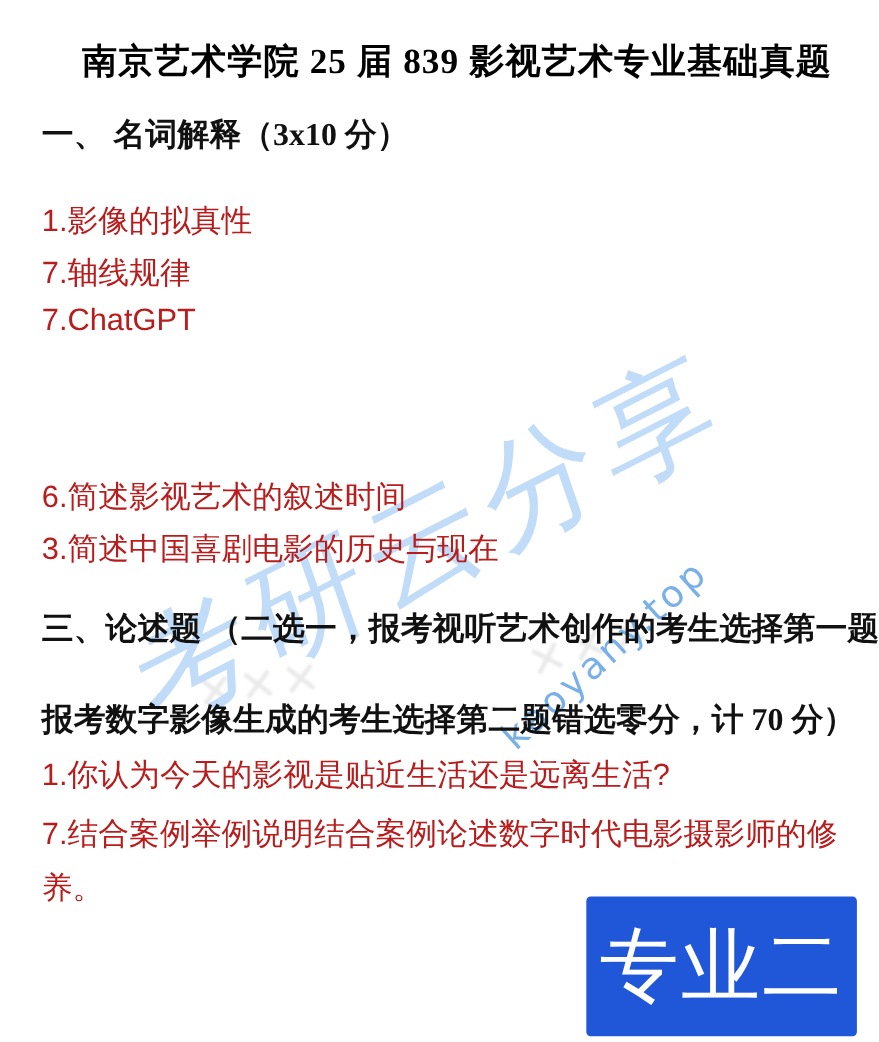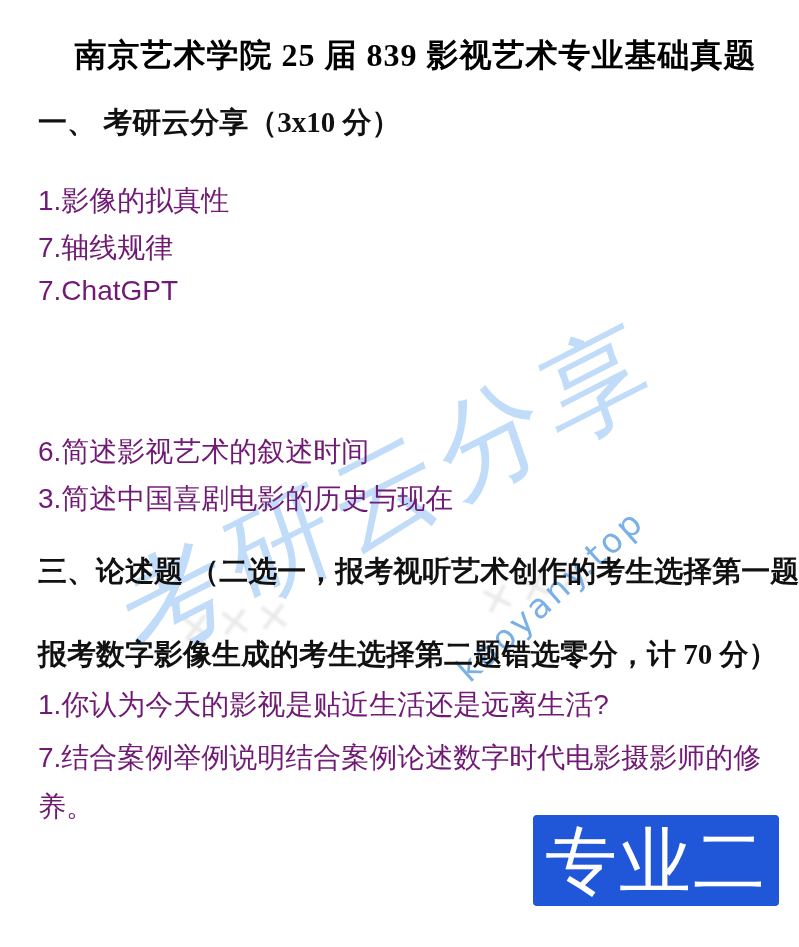--- a/index.html
+++ b/index.html
@@ -37,21 +37,21 @@
     font-size: 29px;
     color: #111111;
     margin: 0;
     white-space: nowrap;
     z-index: 3;
   }
   .question-item {
     left: 38px;
     font-family: "Liberation Sans", "DejaVu Sans", sans-serif;
     font-size: 28px;
-    color: #701a75;
+    color: #b91c1c;
     margin: 0;
     white-space: nowrap;
     z-index: 3;
   }
   .question-item.wrap {
     white-space: normal;
     width: 742px;
     line-height: 49px;
   }
 
@@ -94,21 +94,21 @@
     filter: blur(1px);
     font-family: "DejaVu Sans", sans-serif;
   }
   .wm-ghost.g1 { left: 178px; top: 598px; transform: rotate(-8deg); }
   .wm-ghost.g2 { left: 478px; top: 562px; transform: rotate(-18deg); }
 
   .badge {
     left: 533px;
     top: 815px;
     width: 246px;
-    height: 91px;
+    height: 127px;
     border-radius: 4px;
     display: flex;
     align-items: center;
     justify-content: center;
     z-index: 4;
   }
   .badge-label {
     font-size: 72px;
     letter-spacing: 2px;
     line-height: 1;
@@ -120,21 +120,21 @@
 
 <div class="page">
 
   <div class="abs wm-ghost g1">✕✕✕</div>
   <div class="abs wm-ghost g2">✕✕✕</div>
   <div class="abs wm-script" style="color: rgb(192, 220, 248);">考研云分享</div>
   <div class="abs wm-url" style="color: rgb(120, 176, 231);">kaoyany.top</div>
 
   <h1 class="abs title">南京艺术学院 25 届 839 影视艺术专业基础真题</h1>
 
-  <h2 class="abs section-heading" style="top:103px;">一、 考研云分享（3x10 分）</h2>
+  <h2 class="abs section-heading" style="top:103px;">一、 名词解释（3x10 分）</h2>
   <p class="abs question-item" style="top:182px;">1.影像的拟真性</p>
   <p class="abs question-item" style="top:229px;">7.轴线规律</p>
   <p class="abs question-item" style="top:275px;">7.ChatGPT</p>
 
   <p class="abs question-item" style="top:433px;">6.简述影视艺术的叙述时间</p>
   <p class="abs question-item" style="top:480px;">3.简述中国喜剧电影的历史与现在</p>
 
   <h2 class="abs section-heading" style="top:552px;">三、论述题 （二选一，报考视听艺术创作的考生选择第一题，</h2>
   <h2 class="abs section-heading" style="top:635px;">报考数字影像生成的考生选择第二题错选零分，计 70 分）</h2>
   <p class="abs question-item" style="top:686px;">1.你认为今天的影视是贴近生活还是远离生活?</p>

